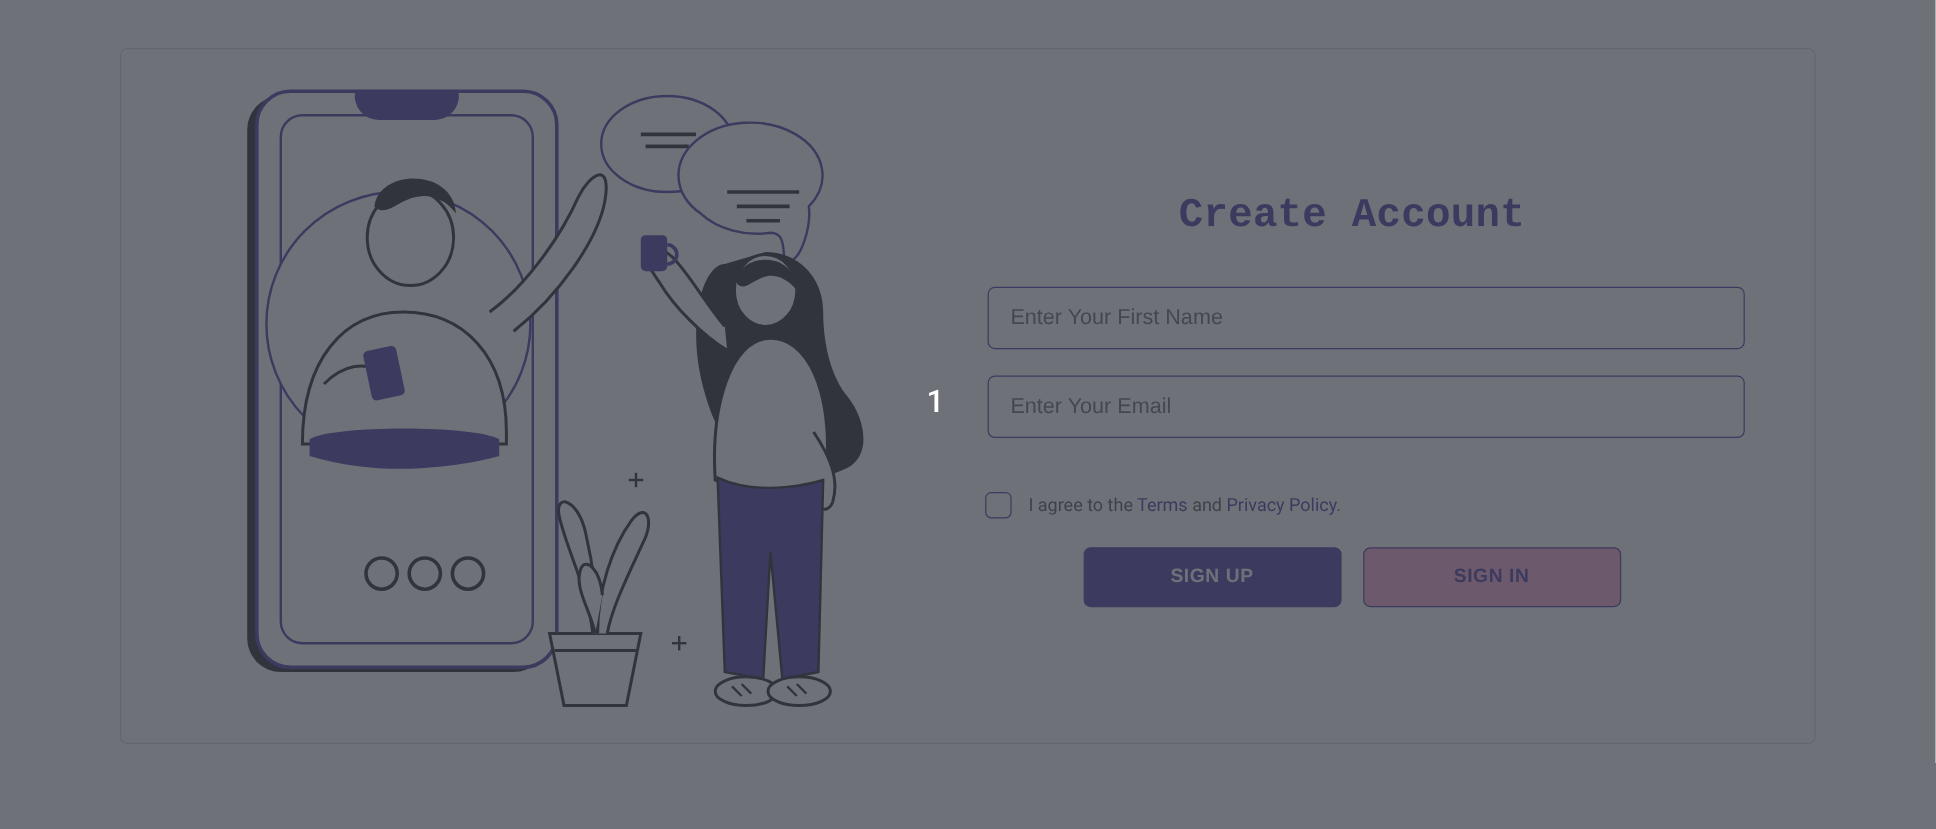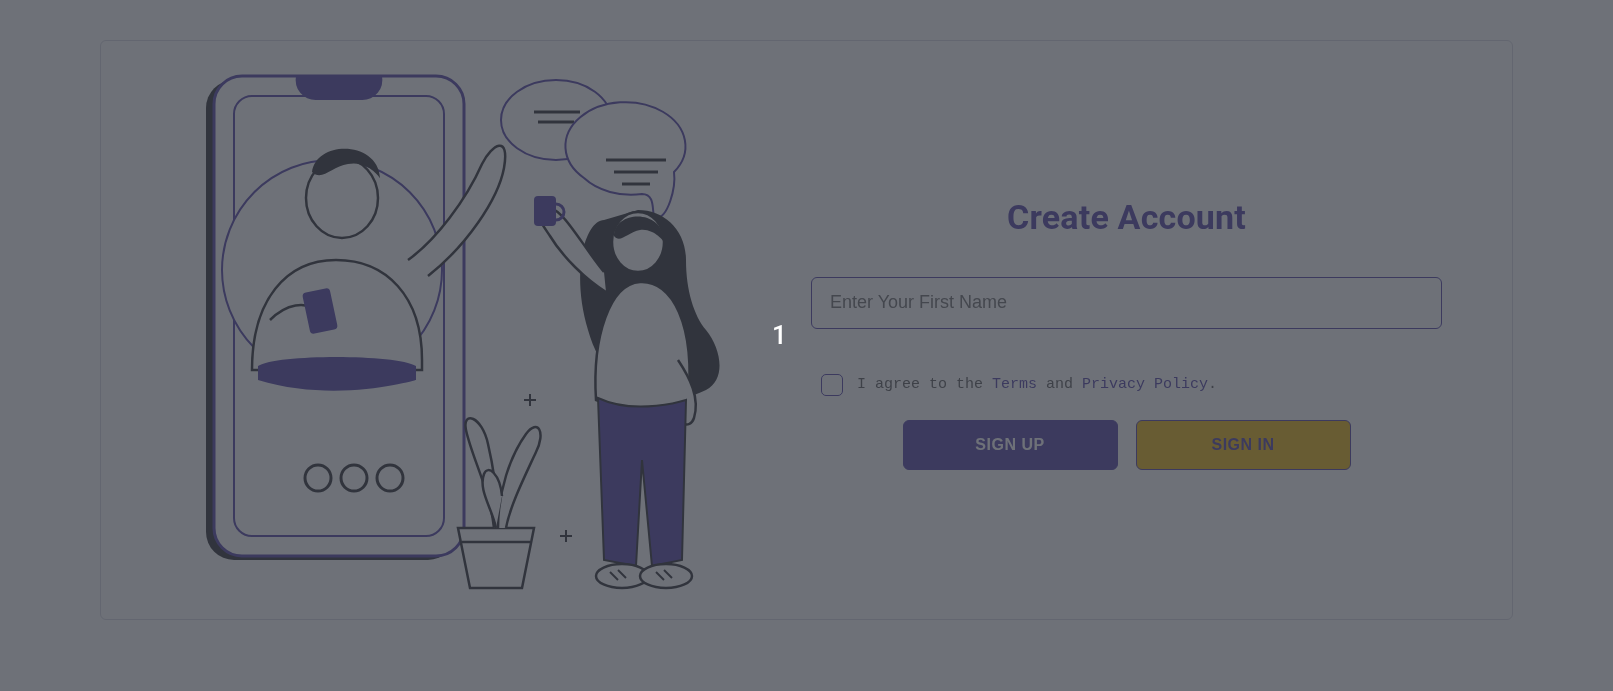--- a/index.html
+++ b/index.html
@@ -51,23 +51,24 @@
     align-items: center;
     gap: 24px;
   }
   .form-title {
     font-size: 34px;
     font-weight: 700;
     color: #4b3ba3;
     margin-top: 6px;
     margin-bottom: 16px;
     letter-spacing: .2px;
+    font-family: Liberation Mono, monospace;
   }
   .form-rows { width: 100%; display: flex; flex-direction: column; gap: 22px; }
-  .row { display: flex; gap: 32px; width: 100%; }
+  .row { display: flex; gap: 32px; width: 100%; margin-left: 12px; }
   .input {
     flex: 1;
     height: 52px;
     border: 1px solid #4b3ba3;
     border-radius: 6px;
     background: #ffffff;
     padding: 0 18px;
     font-size: 18px;
     color: #2c2c2c;
     outline: none;
@@ -76,21 +77,20 @@
 
   .agree-row {
     width: 100%;
     display: flex;
     align-items: center;
     gap: 14px;
     padding-left: 10px;
     margin-top: 21px;
     font-size: 15px;
     color: #555;
-    font-family: Liberation Mono, monospace;
   }
   .checkbox {
     width: 22px; height: 22px;
     border: 1.5px solid #4b3ba3;
     border-radius: 5px;
     background: #fff;
     display: inline-block;
     cursor: pointer;
   }
   .agree-text a { color: #4b3ba3; text-decoration: none; }
@@ -106,21 +106,21 @@
     height: 50px;
     border-radius: 6px;
     font-size: 16px;
     font-weight: 600;
     letter-spacing: .5px;
     cursor: pointer;
     border: 1.5px solid #4b3ba3;
     display: flex; align-items: center; justify-content: center;
   }
   .btn-primary { background: #4b3ba3; color: #fff; }
-  .btn-outline { background: #eab308; color: #4b3ba3; }
+  .btn-outline { background: #f9a8d4; color: #4b3ba3; }
 
   .float-number {
     position: absolute;
     top: 320px;
     left: 772px;
     color: #ffffff;
     font-size: 26px;
     font-weight: 500;
     z-index: 60;
     pointer-events: none;
@@ -203,20 +203,23 @@
       </svg>
     </div>
 
     <div class="form-wrap">
       <h1 class="form-title">Create Account</h1>
 
       <div class="form-rows">
         <div class="row">
           <input class="input" type="text" placeholder="Enter Your First Name" style="">
         </div>
+        <div class="row">
+          <input class="input" type="email" placeholder="Enter Your Email" style="">
+        </div>
       </div>
 
       <div class="agree-row">
         <span class="checkbox"></span>
         <span class="agree-text">
           <span>I agree to the </span><a href="#">Terms</a><span> and </span><a href="#">Privacy Policy</a><span>.</span>
         </span>
       </div>
 
       <div class="btn-row">

